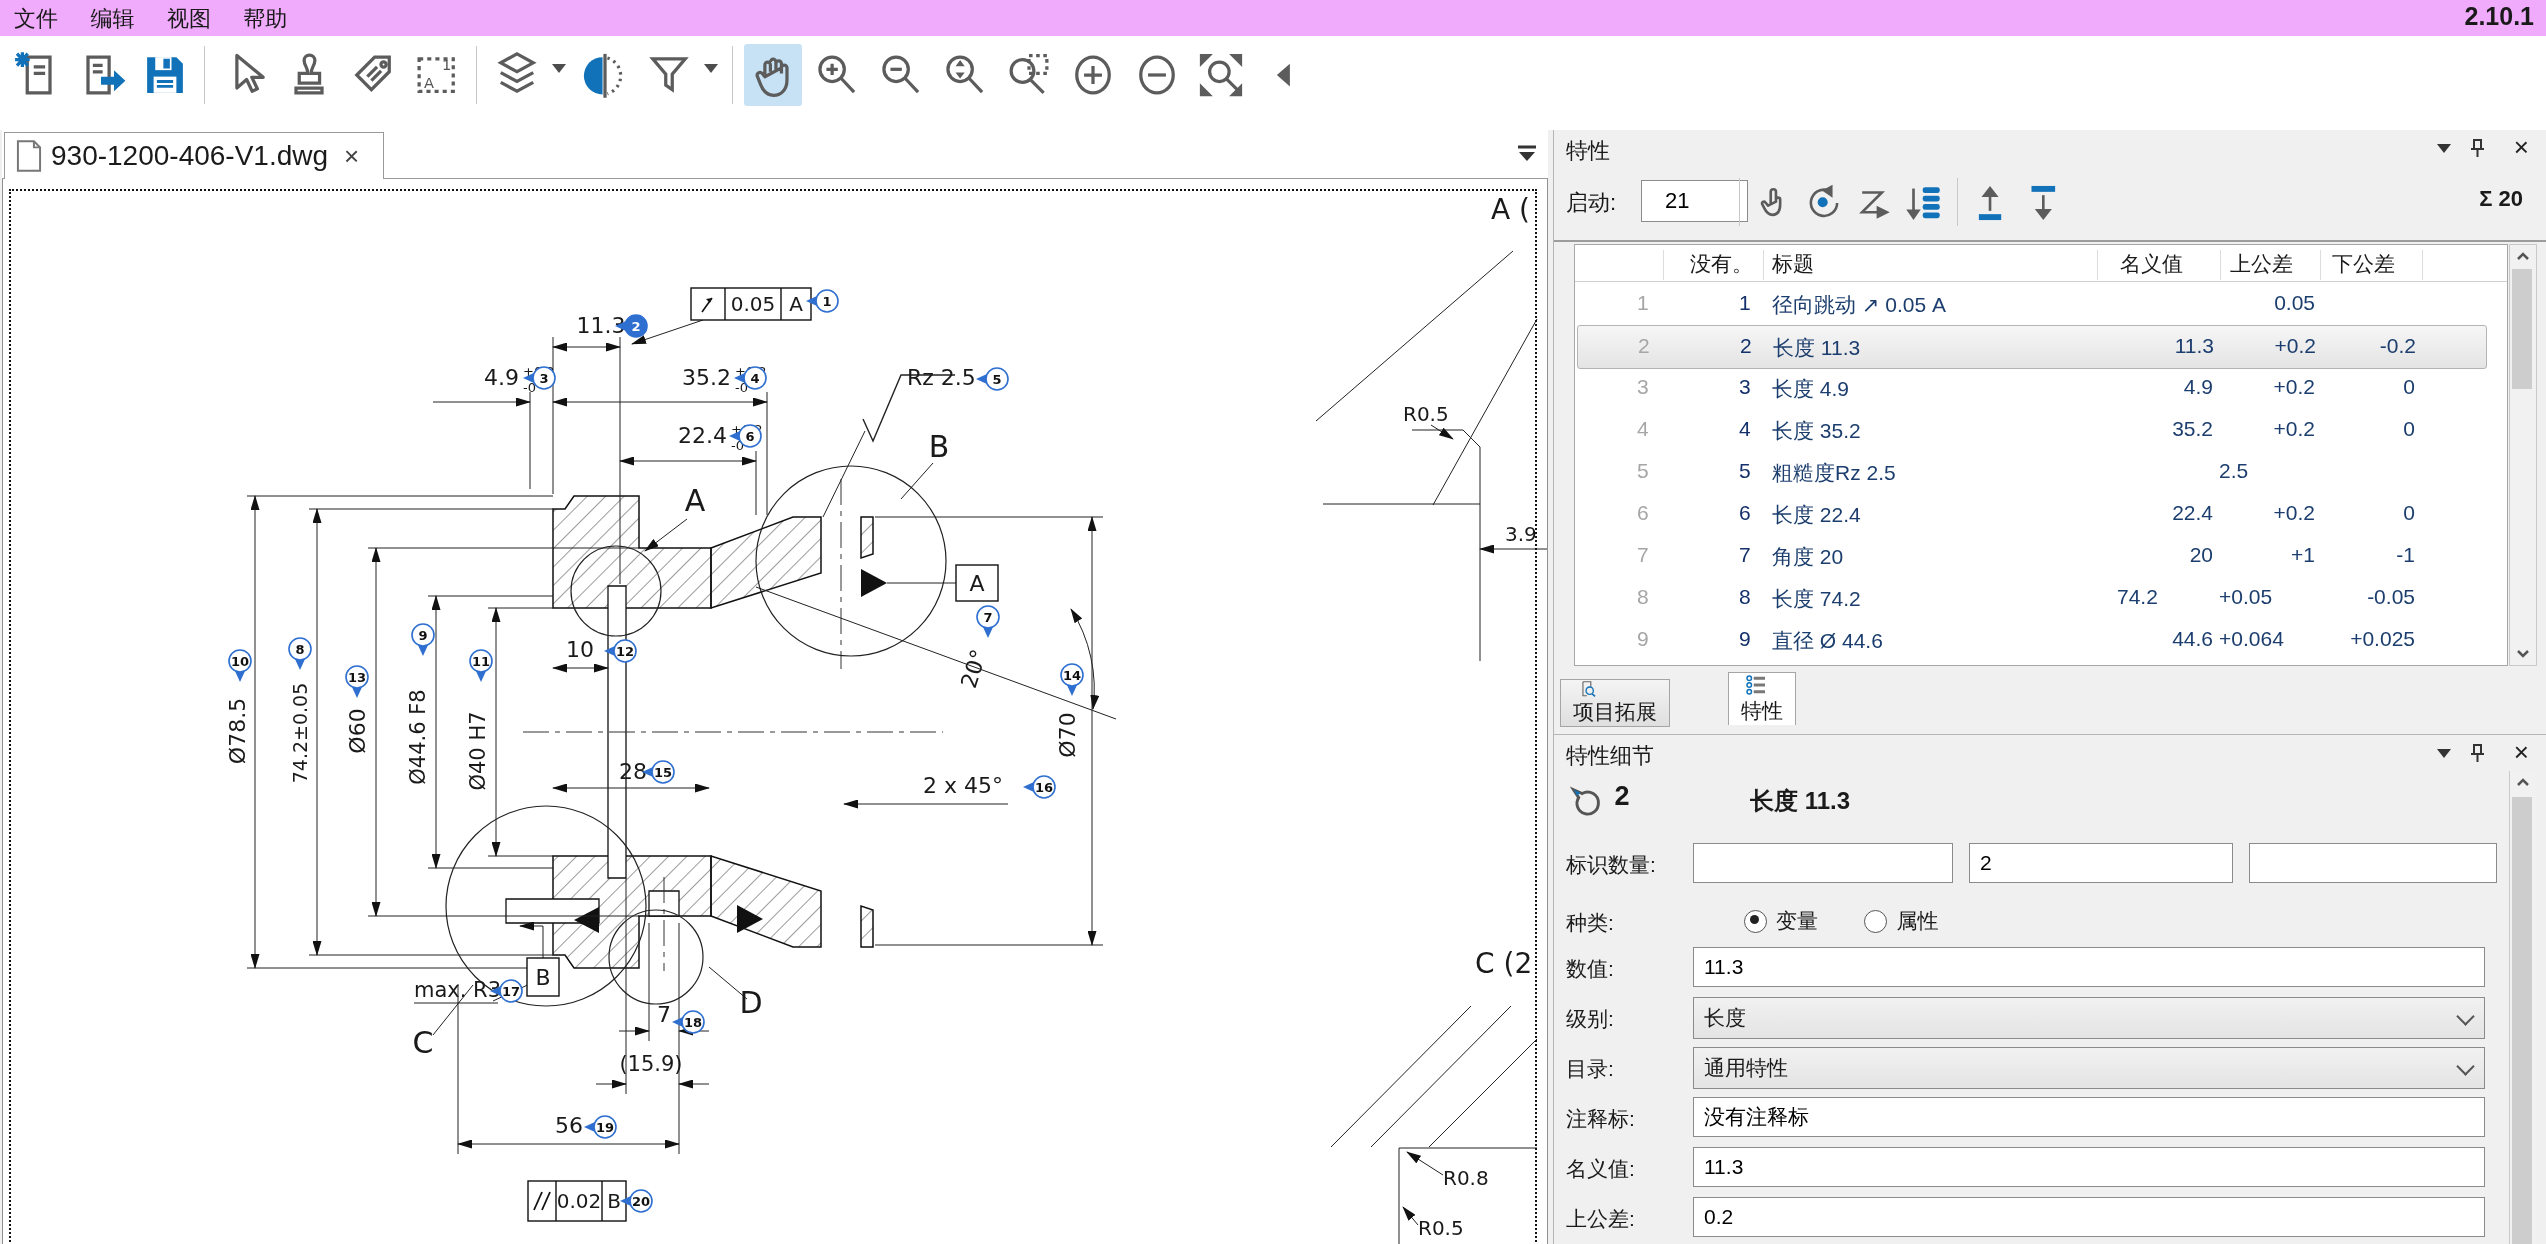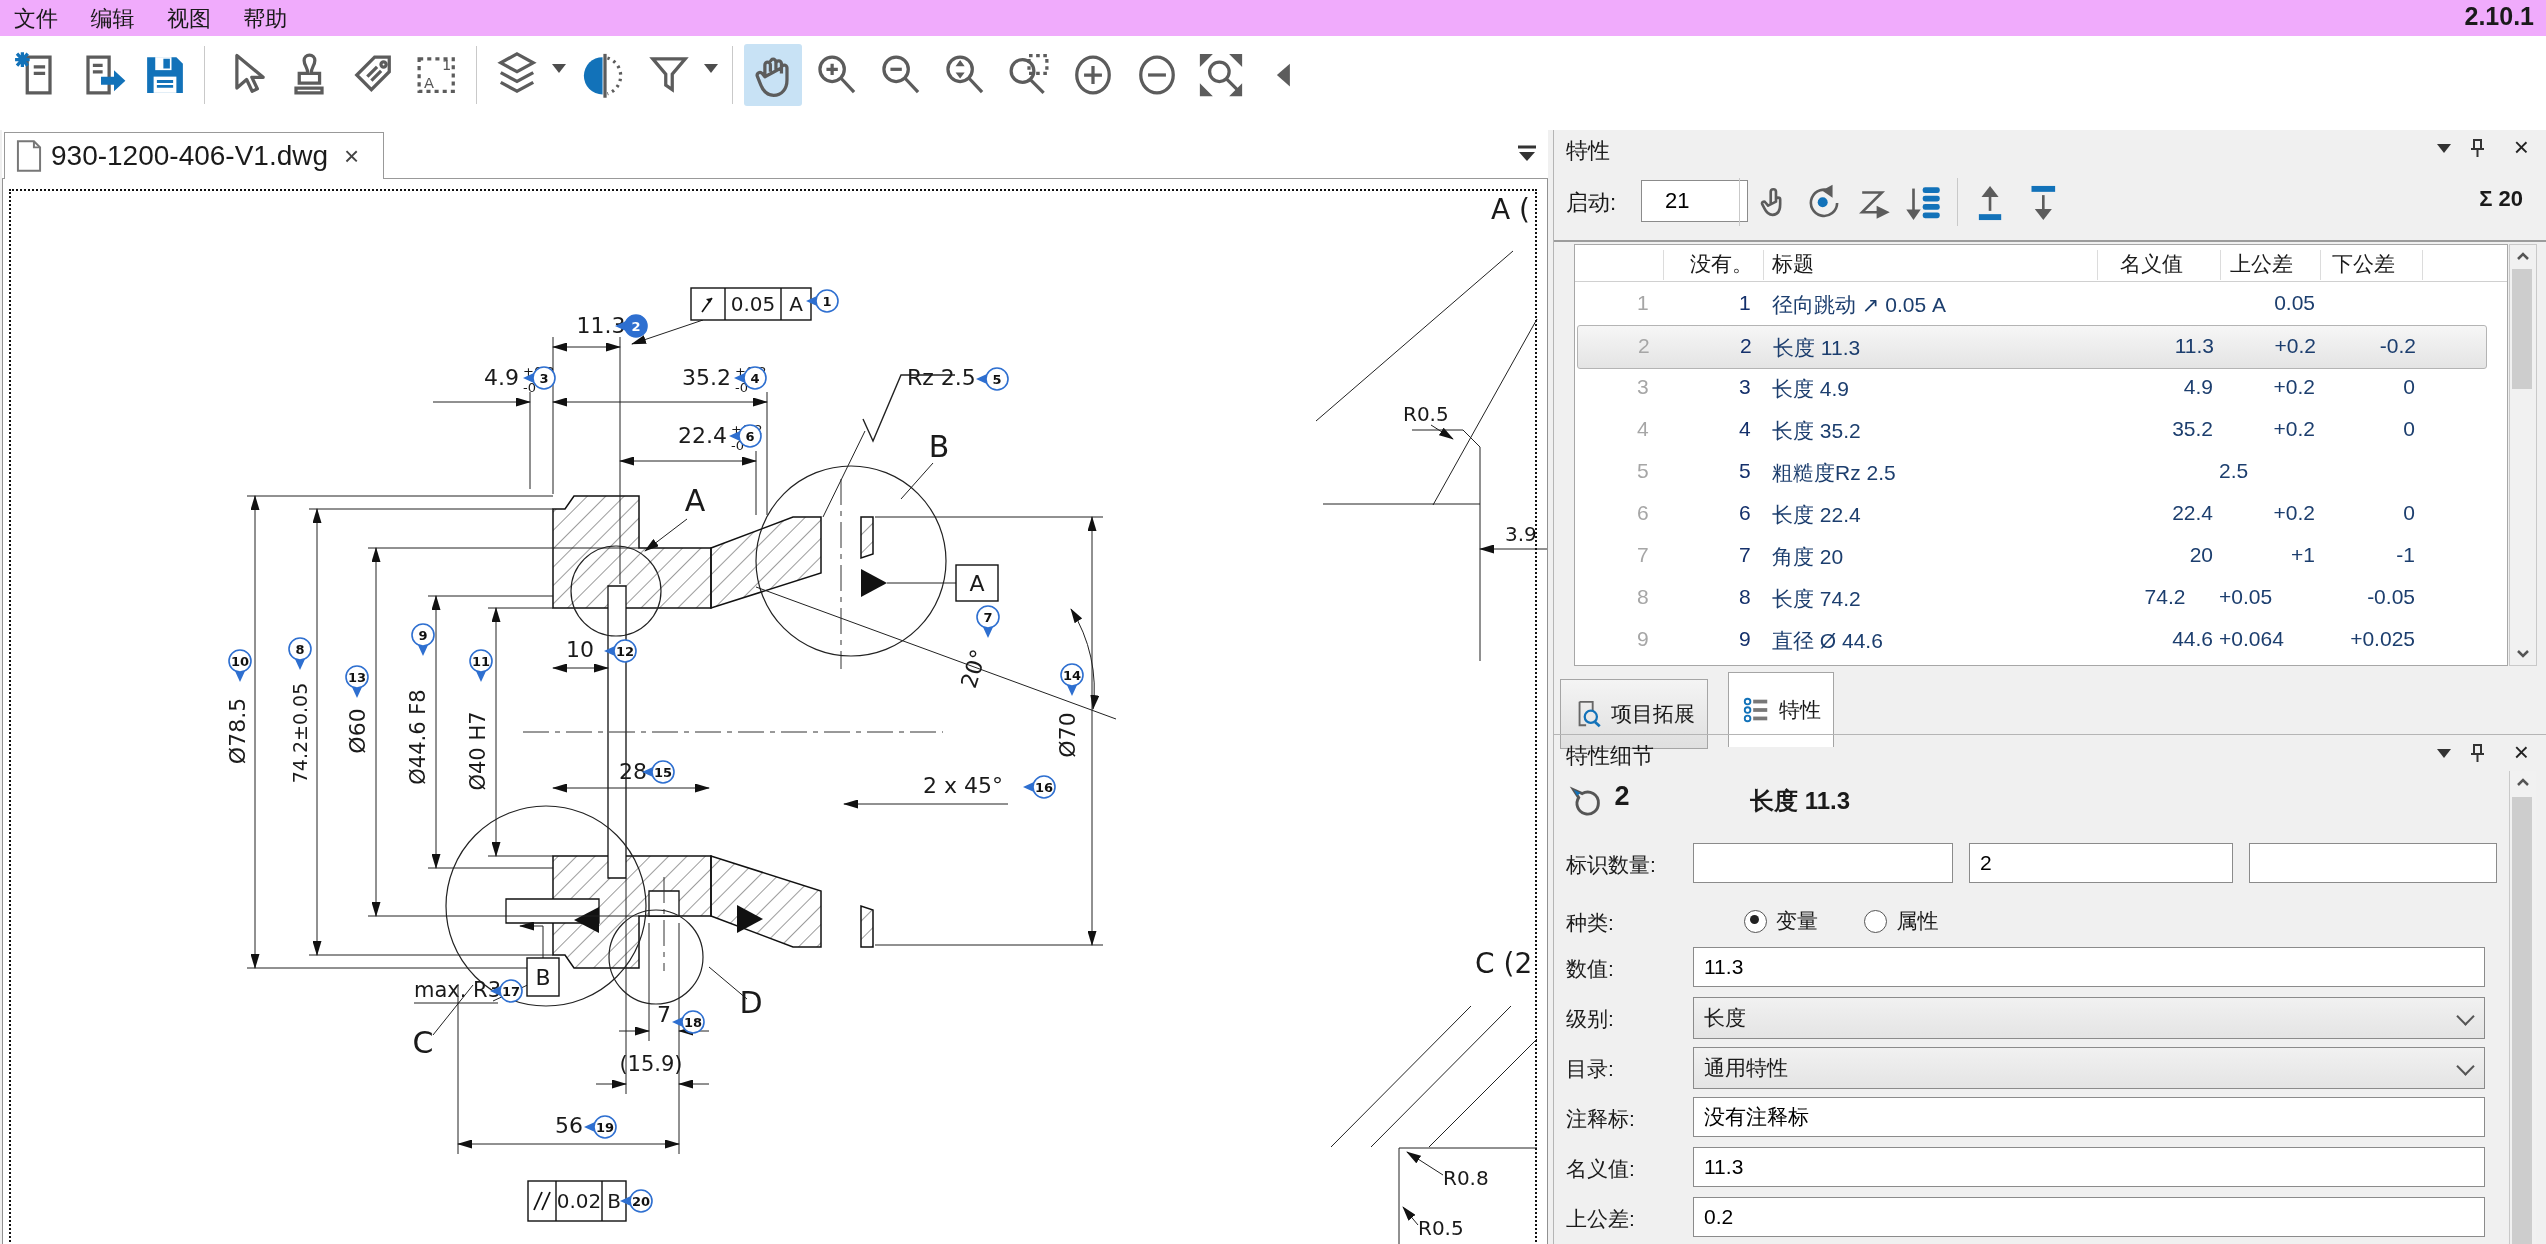--- a/index.html
+++ b/index.html
@@ -47,21 +47,21 @@
   #thead span{position:absolute;top:5px;}
   .colsep{position:absolute;top:3px;width:1px;height:30px;background:#dcdcdc;}
   .trow{position:absolute;left:2px;width:908px;height:42px;font-size:21px;color:#1c3e6e;}
   .trow.sel{background:linear-gradient(#f6f6f6,#e4e4e4);border:1px solid #b4b4b4;border-radius:3px;}
   .trow span{position:absolute;top:8px;}
   .trow .rn{color:#a6a6a6;}
   #tscroll{position:absolute;left:955px;top:114px;width:26px;height:420px;background:#f1f1f1;border:1px solid #c9c9c9;}
   .sthumb{position:absolute;left:2px;width:20px;background:#cdcdcd;}
   .sarr{position:absolute;left:4px;width:18px;height:18px;stroke:#555;fill:none;stroke-width:2.5;}
   
-  .ltab{position:absolute;font-size:21px;display:flex;align-items:center;padding:11px 12px;}
+  .ltab{position:absolute;font-size:21px;display:flex;align-items:flex-start;padding:0 12px;flex-direction:column;}
   #ltab1{left:6px;top:549px;height:46px;background:linear-gradient(#f4f4f4,#dfdfdf);border:1px solid #a5a5a5;}
   #ltab2{left:174px;top:542px;height:52px;background:#fff;border:1px solid #a5a5a5;border-bottom:none;}
   .ltab svg{width:30px;height:30px;margin-right:8px;}
   
   #details{position:absolute;left:0;top:604px;width:993px;height:510px;border-top:1px solid #b5b5b5;}
   #itemrow{position:absolute;left:14px;top:46px;height:40px;}
   #itemrow svg{width:36px;height:36px;vertical-align:middle;}
   #itemno{font-size:27px;font-weight:bold;margin-left:6px;}
   #itemtitle{position:absolute;left:182px;top:4px;font-size:24px;font-weight:bold;white-space:nowrap;}
   .frow{position:absolute;left:0;width:993px;height:42px;}
@@ -638,21 +638,21 @@
           <span style="left:162px;color:#14306b">7</span>
           <span style="left:195px">角度 20</span>
           <span style="left:540px;width:96px;text-align:right">20</span>
           <span style="left:642px;width:96px;text-align:right">+1</span>
           <span style="left:742px;width:96px;text-align:right">-1</span>
         </div>
         <div class="trow" style="top: 332px;">
           <span class="rn" style="left:60px">8</span>
           <span style="left:162px;color:#14306b">8</span>
           <span style="left:195px">长度 74.2</span>
-          <span style="left:540px;width:96px;text-align:center">74.2</span>
+          <span style="left:540px;width:96px;text-align:left">74.2</span>
           <span style="left:642px;width:96px;text-align:left">+0.05</span>
           <span style="left:742px;width:96px;text-align:right">-0.05</span>
         </div>
         <div class="trow" style="top: 374px;">
           <span class="rn" style="left:60px">9</span>
           <span style="left:162px;color:#14306b">9</span>
           <span style="left:195px">直径 Ø 44.6</span>
           <span style="left:540px;width:96px;text-align:right">44.6</span>
           <span style="left:642px;width:96px;text-align:left">+0.064</span>
           <span style="left:742px;width:96px;text-align:right">+0.025</span>

